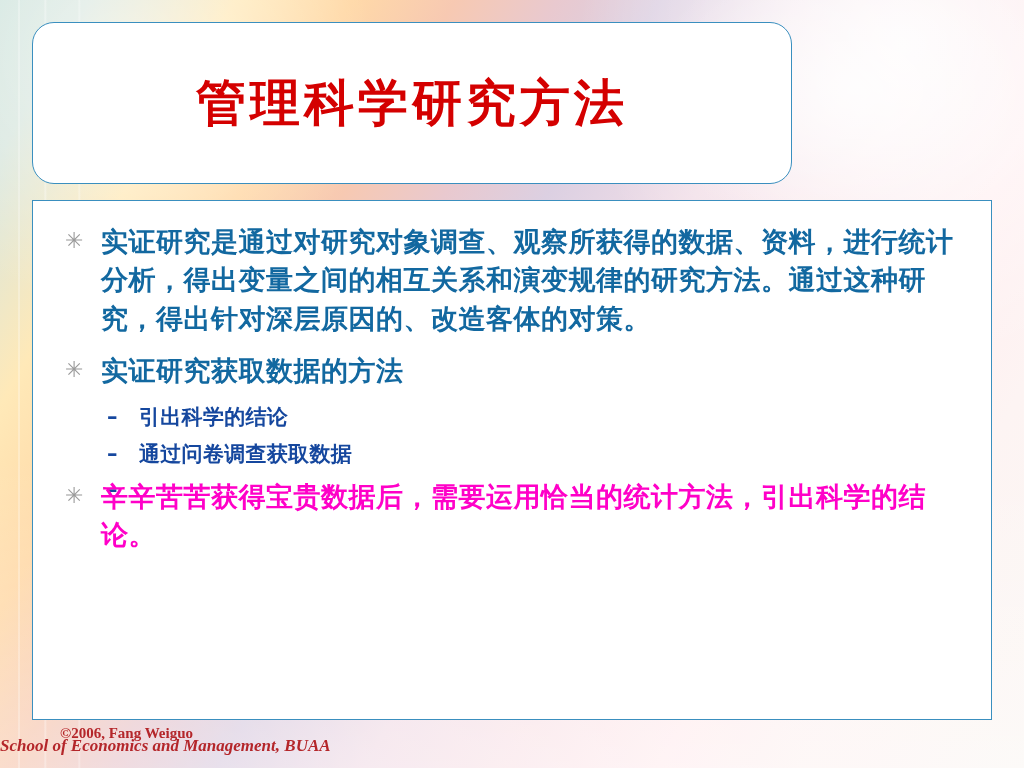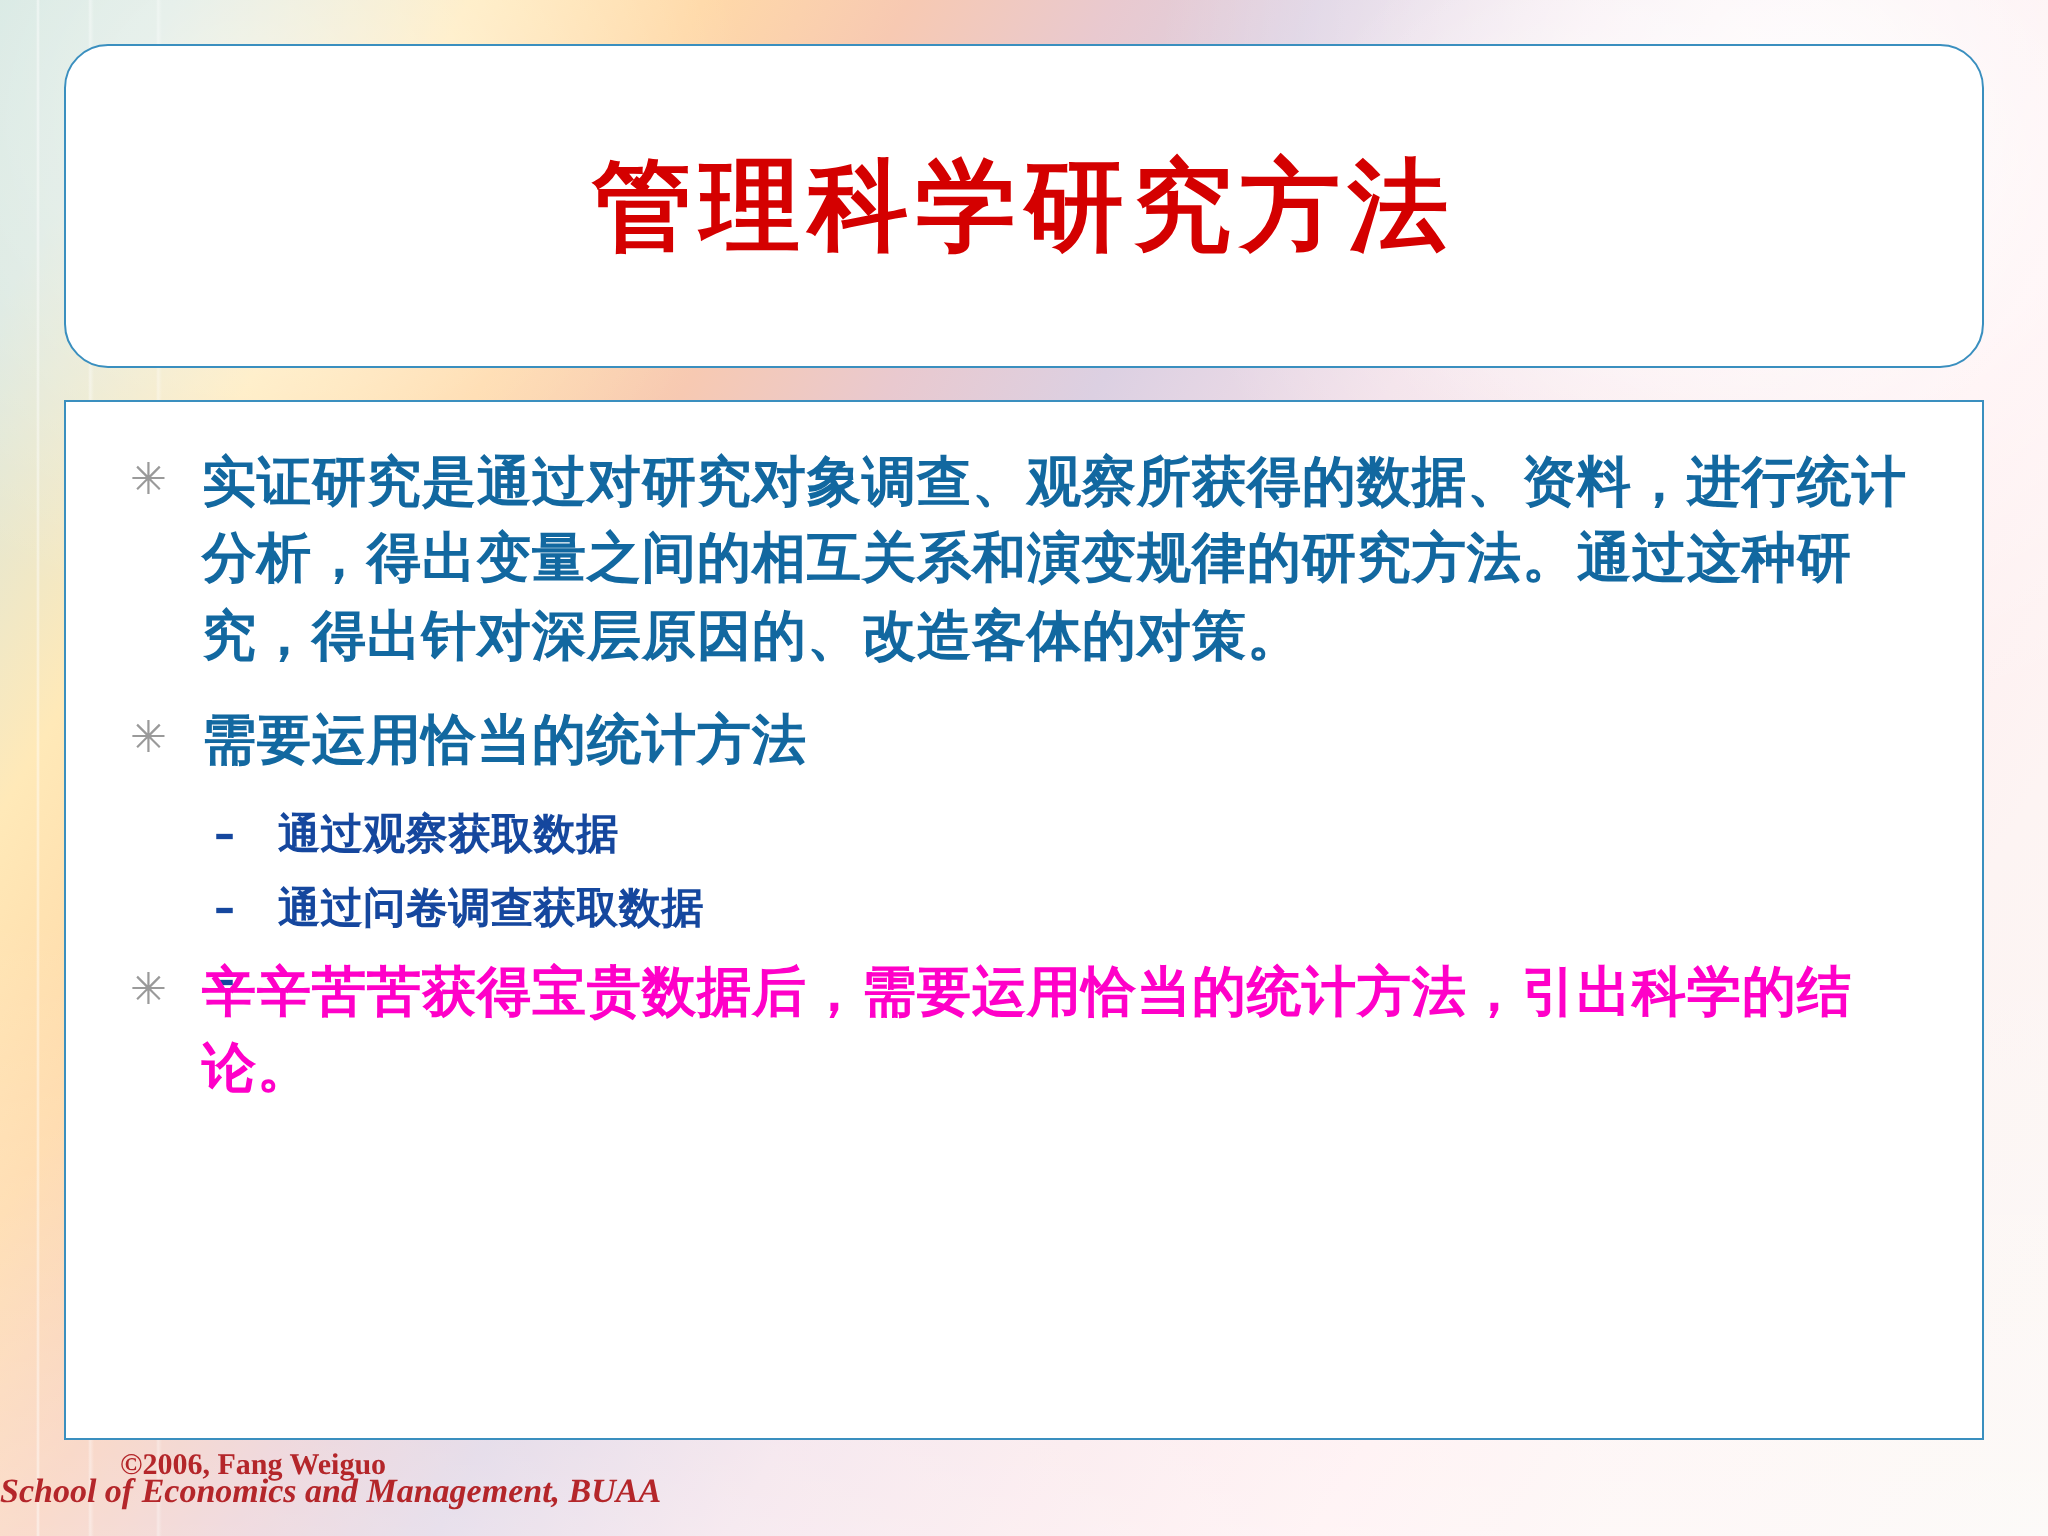--- a/index.html
+++ b/index.html
@@ -55,21 +55,21 @@
     width: 420px;
     height: 300px;
     background: radial-gradient(ellipse at center, rgba(255,255,255,0.75) 0%, rgba(255,255,255,0) 70%);
     pointer-events: none;
   }
 
   .title-box {
     position: absolute;
     left: 32px;
     top: 22px;
-    width: 960px;
+    width: 760px;
     height: 162px;
     box-sizing: border-box;
     background: #ffffff;
     border: 1px solid #3a8fbf;
     border-radius: 22px;
     display: flex;
     align-items: center;
     justify-content: center;
   }
   .title-text {
@@ -180,27 +180,27 @@
   <div class="body-box">
     <ul class="level1">
 
       <li class="l1 c-teal">
         <span class="bullet">✳</span>
         <span>实证研究是通过对研究对象调查、观察所获得的数据、资料，进行统计分析，得出变量之间的相互关系和演变规律的研究方法。通过这种研究，得出针对深层原因的、改造客体的对策。</span>
       </li>
 
       <li class="l1 c-teal">
         <span class="bullet">✳</span>
-        <span>需要运用恰当的统计方法</span>
+        <span>实证研究获取数据的方法</span>
       </li>
 
       <ul class="level2">
         <li class="l2">
           <span class="dash">–</span>
-          <span>通过观察获取数据</span>
+          <span>引出科学的结论</span>
         </li>
         <li class="l2">
           <span class="dash">–</span>
           <span>通过问卷调查获取数据</span>
         </li>
         <li class="l2">
           <span class="dash">–</span>
         </li>
       </ul>
 

